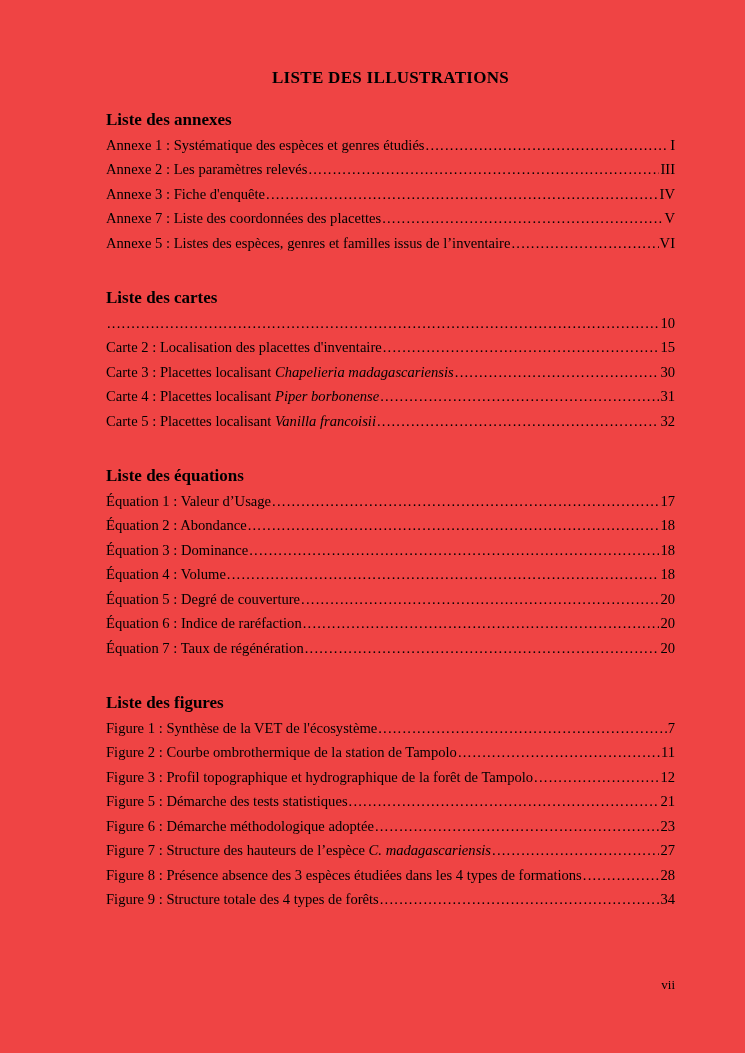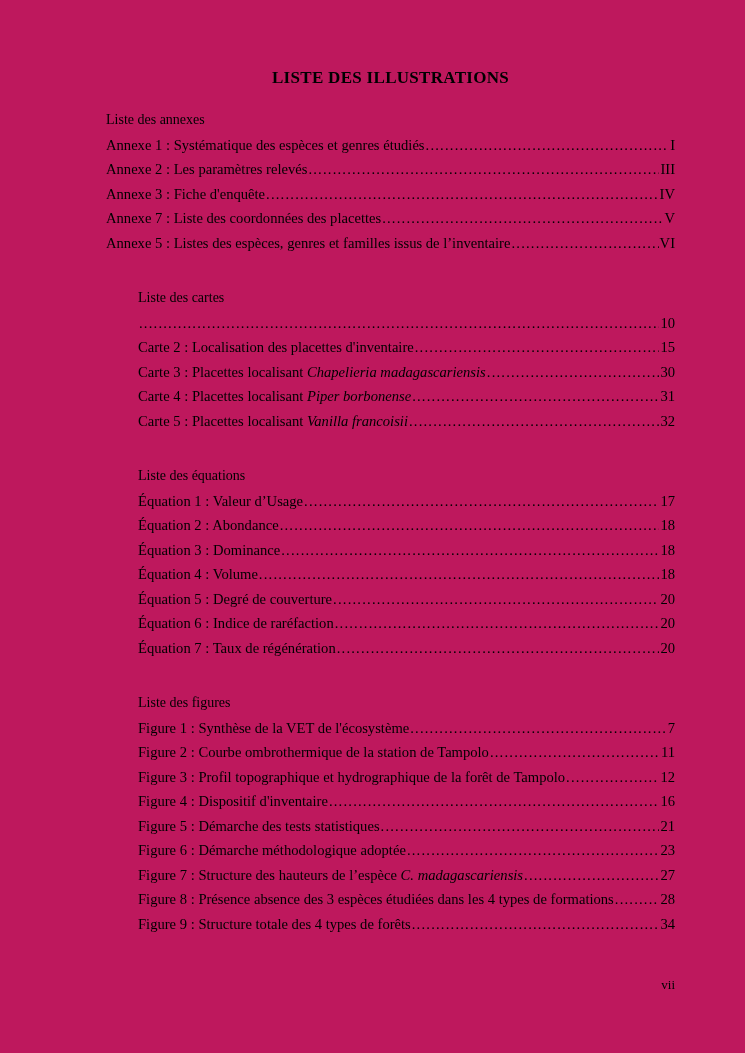--- a/index.html
+++ b/index.html
@@ -11,40 +11,40 @@
     width: 745px;
     height: 1053px;
     position: relative;
     font-family: "Liberation Serif", serif;
     color: #000000;
     overflow: hidden;
   }
   .page {
     position: absolute;
     inset: 0;
-    background: #be185d;
+    background: #ef4444;
   }
   .content {
     position: absolute;
     left: 106px;
     right: 70px;
     top: 68px;
   }
   .doc-title {
     text-align: center;
     font-size: 17px;
     font-weight: bold;
     margin: 0 0 20px 0;
     letter-spacing: 0.3px;
   }
   .section { margin: 0; }
-  .section + .section { margin-top: 31px; margin-left: 32px; }
+  .section + .section { margin-top: 31px; }
   .section-heading {
-    font-weight: normal;
-    font-size: 14px;
+    font-weight: bold;
+    font-size: 17px;
     line-height: 24.5px;
     margin: 0;
   }
   .entry {
     display: flex;
     align-items: flex-end;
     font-size: 14.6px;
     line-height: 24.5px;
   }
   .entry .txt { white-space: nowrap; flex: 0 0 auto; }
@@ -182,25 +182,20 @@
         <span class="txt"><span>Figure 2 : Courbe ombrothermique de la station de Tampolo</span><span class="it"></span></span>
         <span class="leader"></span>
         <span class="pagenum">11</span>
       </div>
       <div class="entry">
         <span class="txt"><span>Figure 3 : Profil topographique et hydrographique de la forêt de Tampolo</span><span class="it"></span></span>
         <span class="leader"></span>
         <span class="pagenum">12</span>
       </div>
       <div class="entry">
-        <span class="txt"><span>Figure 4 : Dispositif d'inventaire</span><span class="it"></span></span>
-        <span class="leader"></span>
-        <span class="pagenum">16</span>
-      </div>
-      <div class="entry">
         <span class="txt"><span>Figure 5 : Démarche des tests statistiques</span><span class="it"></span></span>
         <span class="leader"></span>
         <span class="pagenum">21</span>
       </div>
       <div class="entry">
         <span class="txt"><span>Figure 6 : Démarche méthodologique adoptée</span><span class="it"></span></span>
         <span class="leader"></span>
         <span class="pagenum">23</span>
       </div>
       <div class="entry">

